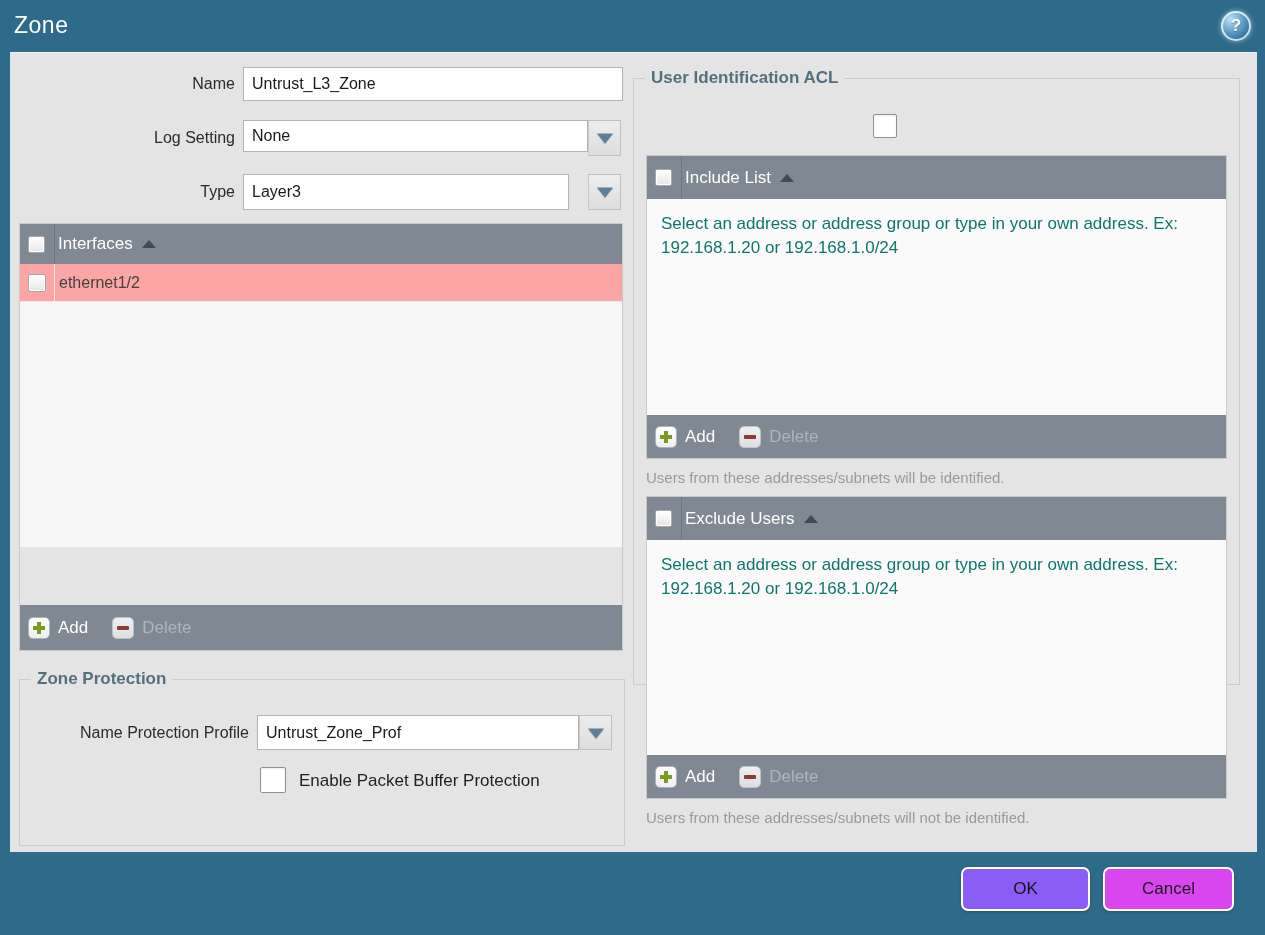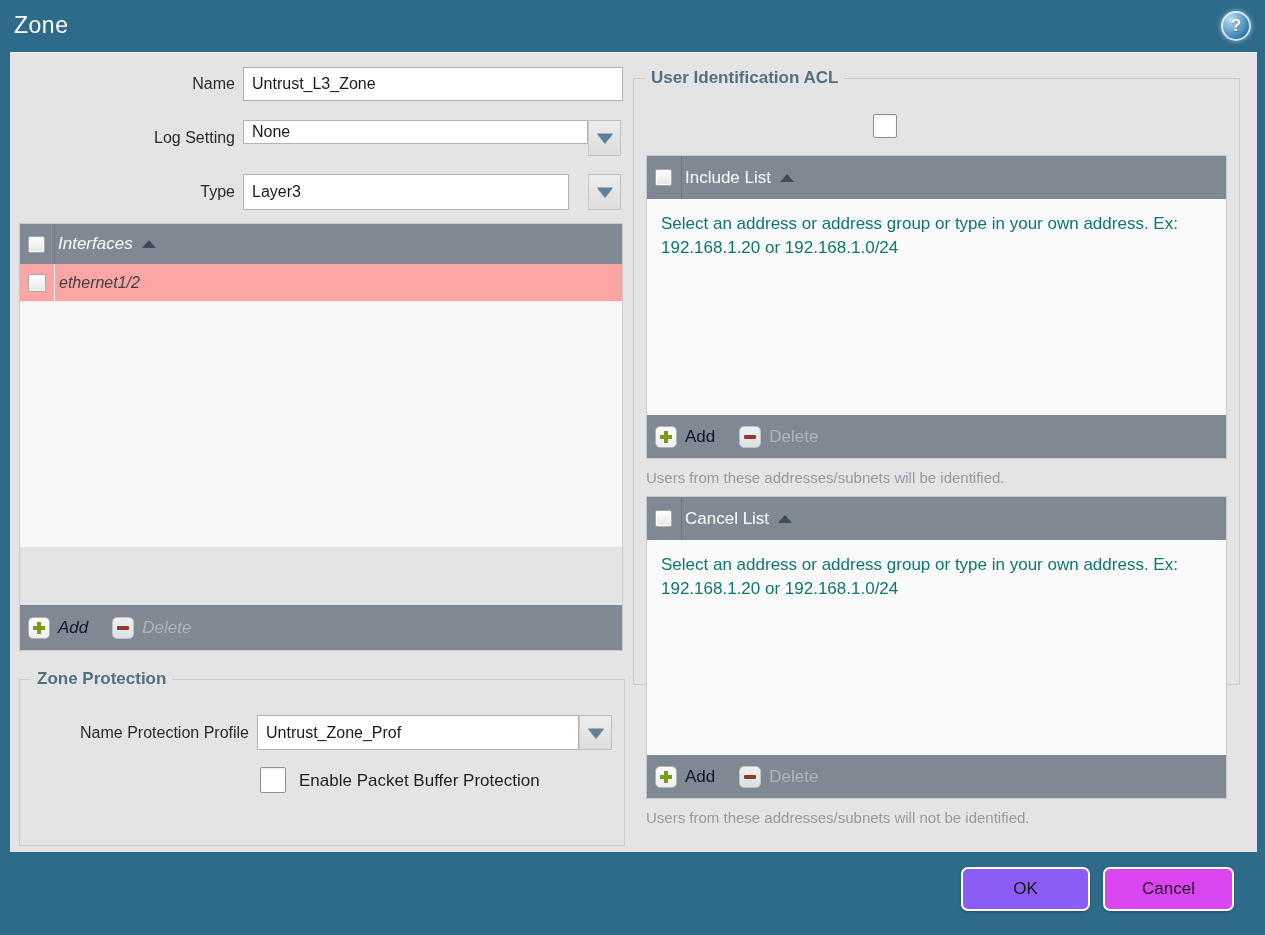--- a/index.html
+++ b/index.html
@@ -106,21 +106,21 @@
   .icon-add {
     background:linear-gradient(#ffffff,#eeeeee); border:1px solid #aab4ba;
   }
   .icon-add i { position:absolute; background:#7a9c1e; }
   .icon-add i.h { left:4px; top:8px; width:12px; height:4px; }
   .icon-add i.v { left:8px; top:4px; width:4px; height:12px; }
   .icon-del {
     background:linear-gradient(#eef0f1,#dcdfe1); border:1px solid #bdc4c9;
   }
   .icon-del i { position:absolute; left:4px; top:8px; width:12px; height:4px; background:#8e3b31; border-radius:1px; }
-  .btn-label { color:#0f172a; font-size:17px; margin-left:8px; }
+  .btn-label { color:#ffffff; font-size:17px; margin-left:8px; }
   .btn-label.disabled { color:#aeb5bb; }
   .gap24 { width:24px; flex:0 0 auto; }
 
   
   .fset { position:absolute; border:1px solid #cbcbcb; }
   .fset .legend {
     position:absolute; top:-11px; left:11px; background:#e4e4e4;
     padding:0 6px; color:#54707e; font-size:17px; font-weight:bold;
   }
   .note { position:absolute; color:#939ba1; font-size:15px; }
@@ -144,32 +144,32 @@
     <span>?</span>
   </div>
 </div>
 
 <div class="dialog">
 
   <div class="flabel" style="left:0; top:14px; width:225px; line-height:34px;">Name</div>
   <input class="tinput" style="left: 233px; top: 14px; width: 380px; height: 34px;" value="Untrust_L3_Zone">
 
   <div class="flabel" style="left:0; top:67px; width:225px; line-height:36px;">Log Setting</div>
-  <input class="tinput" style="left: 233px; top: 67px; width: 345px; height: 24px;" value="None">
+  <input class="tinput" style="left: 233px; top: 67px; width: 345px; height: 32px;" value="None">
   <div class="drop-btn" style="left:578px; top:67px; width:33px; height:36px;">
     <span class="tri"></span>
   </div>
 
   <div class="flabel" style="left:0; top:121px; width:225px; line-height:36px;">Type</div>
   <input class="tinput" style="left: 233px; top: 121px; width: 326px; height: 36px;" value="Layer3">
   <div class="drop-btn" style="left:578px; top:121px; width:33px; height:36px;">
     <span class="tri"></span>
   </div>
 
-  <div class="tbl" style="left:9px; top:170px; width:604px; height:428px;font-style:italic;">
+  <div class="tbl" style="left:9px; top:170px; width:604px; height:428px;">
     <div class="tbl-header" style="height:40px;">
       <span class="cb cb-sm"></span>
       <span class="colsep" style="left:34px;"></span>
       <span class="hlabel">Interfaces</span>
       <span class="sort-up"></span>
     </div>
     <div class="tbl-body" style="top:40px; height:283px;">
       <div class="tbl-row">
         <span class="cb cb-row"></span>
         <span class="colsep" style="position:absolute; left:34px; top:0; bottom:0; width:1px; background:#efefef;"></span>
@@ -236,21 +236,21 @@
           <span class="btn-label disabled">Delete</span>
         </div>
       </div>
     </div>
     <div class="note" style="left:12px; top:390px;">Users from these addresses/subnets will be identified.</div>
 
     <div class="tbl" style="left:12px; top:417px; width:581px; height:303px;">
       <div class="tbl-header" style="height:43px;">
         <span class="cb cb-sm"></span>
         <span class="colsep" style="left:34px;"></span>
-        <span class="hlabel">Cancel List</span>
+        <span class="hlabel">Exclude Users</span>
         <span class="sort-up"></span>
       </div>
       <div class="tbl-body" style="top:43px; height:217px; background:#fafafa;">
         <div class="placeholder">Select an address or address group or type in your own address. Ex: 192.168.1.20 or 192.168.1.0/24</div>
       </div>
       <div class="tbl-footer" style="height:43px;">
         <div class="bar-btn" style="margin-left:8px;">
           <span class="icon-sq icon-add">
               <i class="h"></i>
               <i class="v"></i>

